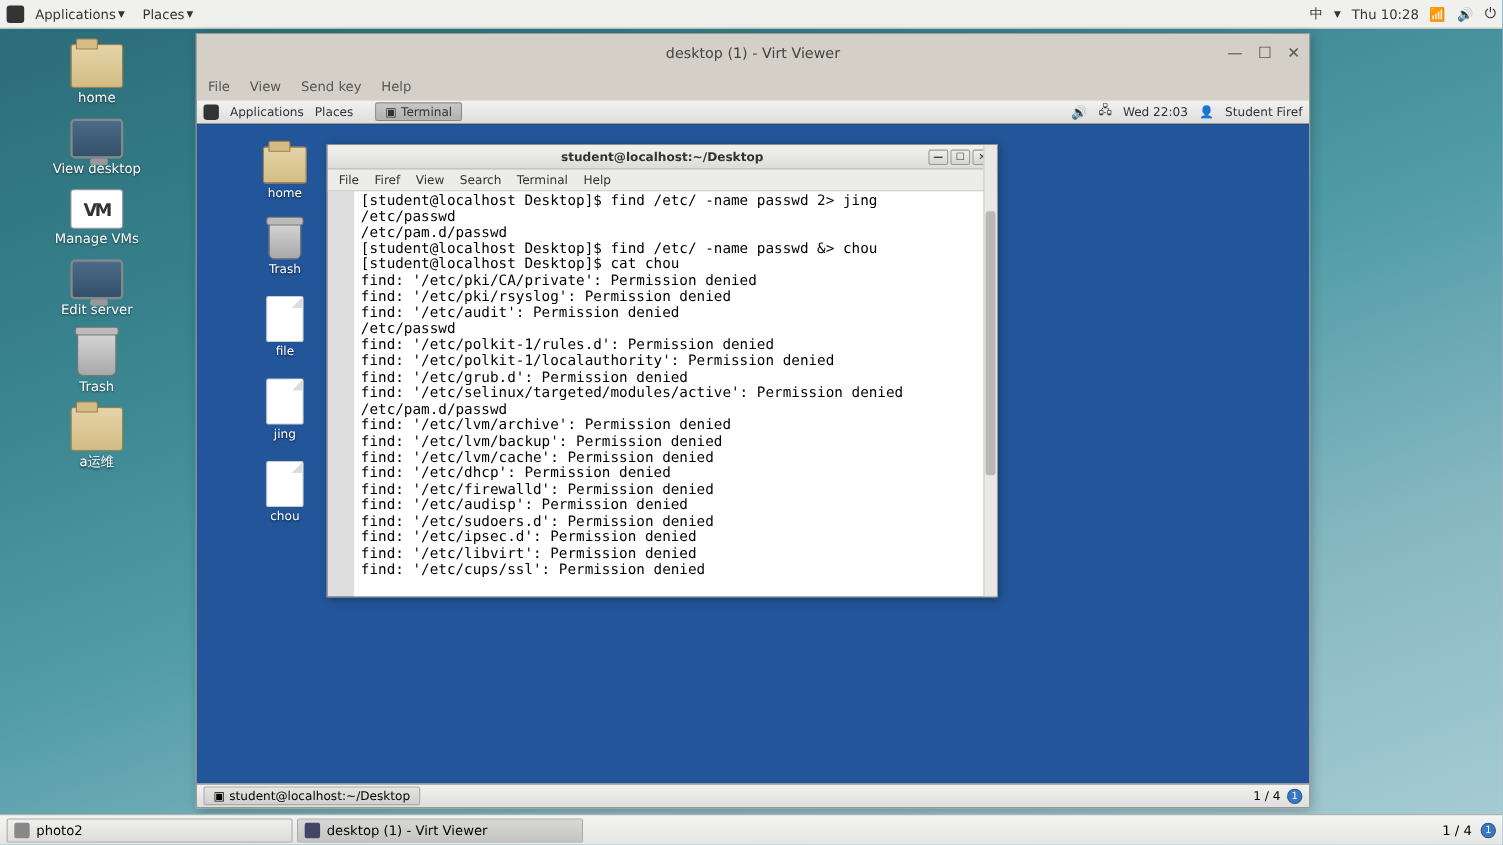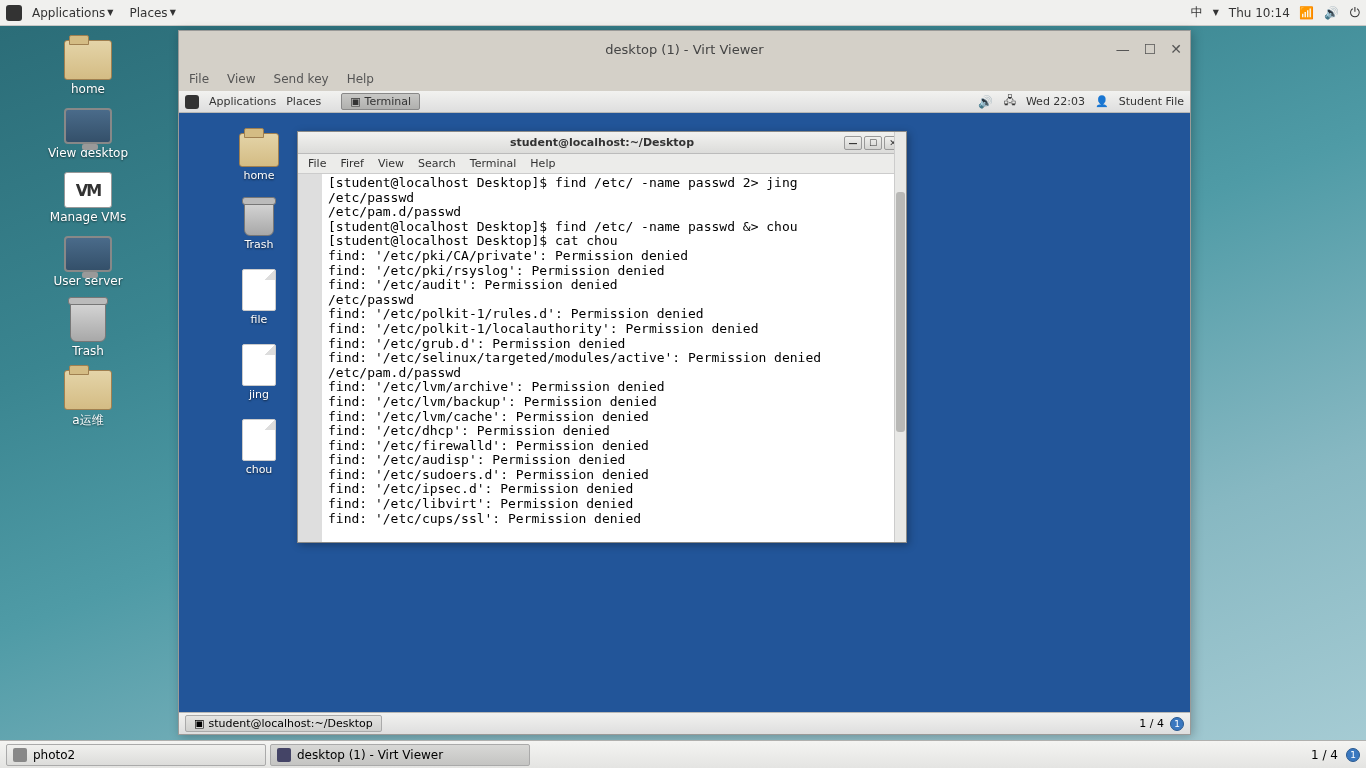--- a/index.html
+++ b/index.html
@@ -83,21 +83,21 @@
         <span class="tri-down">▼</span>
       </div>
     <div class="menu-item">
         <span>Places</span> 
         <span class="tri-down">▼</span>
       </div>
   </div>
   <div class="right">
     <span>中</span>
       <span class="tri-down">▼</span>
-    <span>Thu 10:14</span>
+    <span>Thu 10:28</span>
     <span class="wifi-ico"></span>
     <span class="sound-ico"></span>
     <span class="power-ico"></span>
   </div>
 </div>
 
 <div class="outer-desktop-icons">
   <div class="di">
       <div class="folder-ico"></div>
       <div class="lbl">home</div>
@@ -105,21 +105,21 @@
   <div class="di">
       <div class="monitor-ico"></div>
       <div class="lbl">View desktop</div>
     </div>
   <div class="di">
       <div class="vm-ico">VM</div>
       <div class="lbl">Manage VMs</div>
     </div>
   <div class="di">
       <div class="monitor-ico"></div>
-      <div class="lbl">User server</div>
+      <div class="lbl">Edit server</div>
     </div>
   <div class="di">
       <div class="trash-ico"></div>
       <div class="lbl">Trash</div>
     </div>
   <div class="di">
       <div class="folder-ico"></div>
       <div class="lbl">a运维</div>
     </div>
 </div>
@@ -149,21 +149,21 @@
         <div class="task">
           <span>▣</span>
           <span>Terminal</span>
         </div>
       </div>
       <div class="right">
         <span class="sound-ico"></span>
         <span>🖧</span>
         <span>Wed 22:03</span>
         <span>👤</span>
-        <span>Student File</span>
+        <span>Student Firef</span>
       </div>
     </div>
 
     <div class="inner-desktop">
       <div class="inner-desktop-icons">
         <div class="idi">
             <div class="folder-ico" style="width:40px;height:34px;"></div>
             <div class="lbl">home</div>
           </div>
         <div class="idi">

